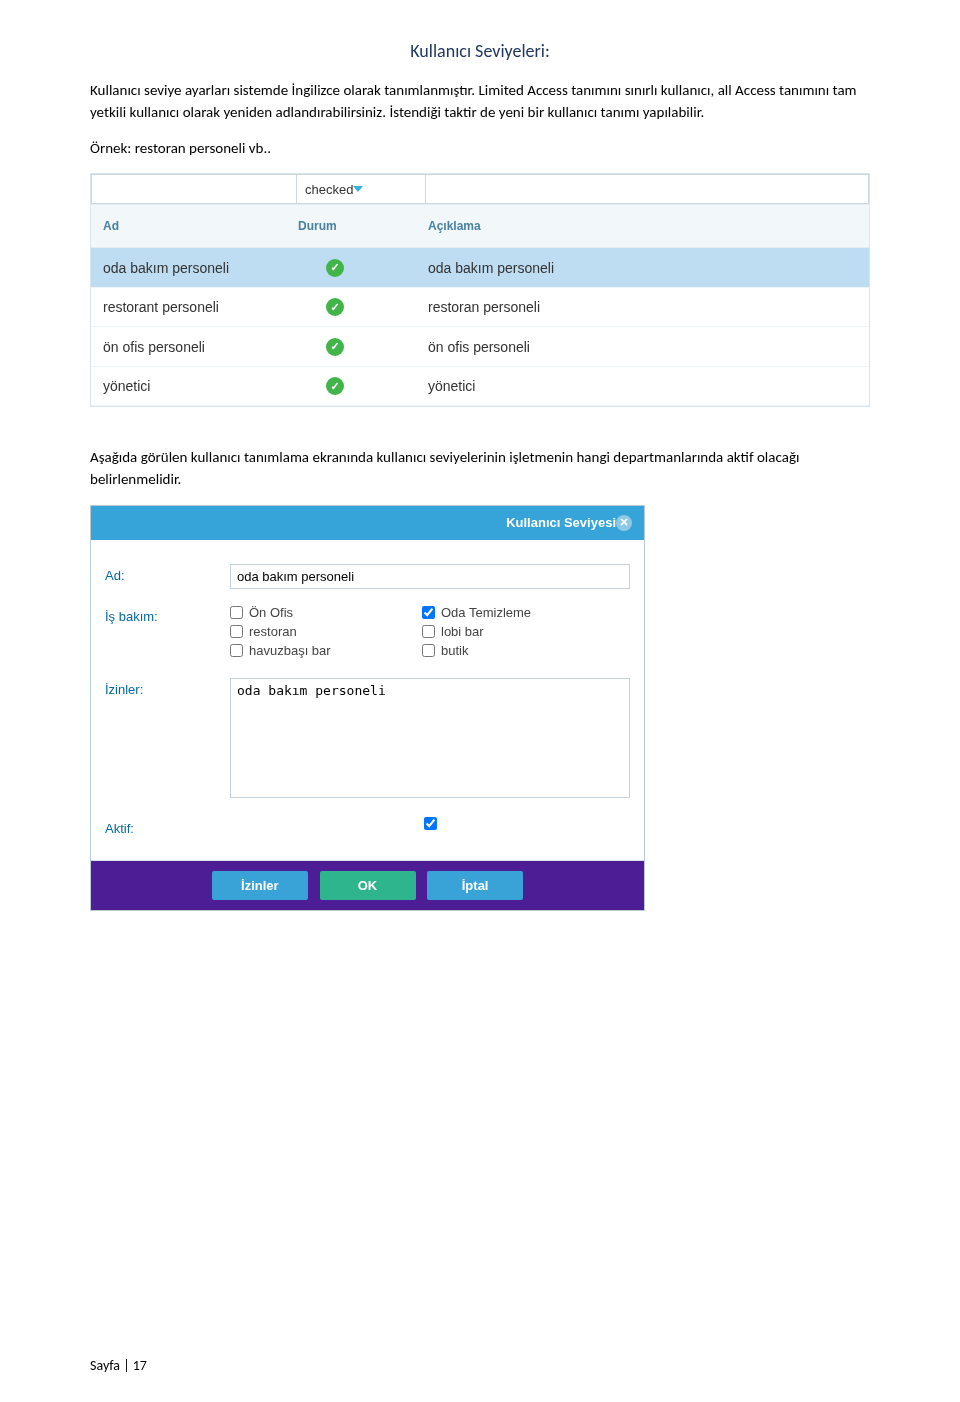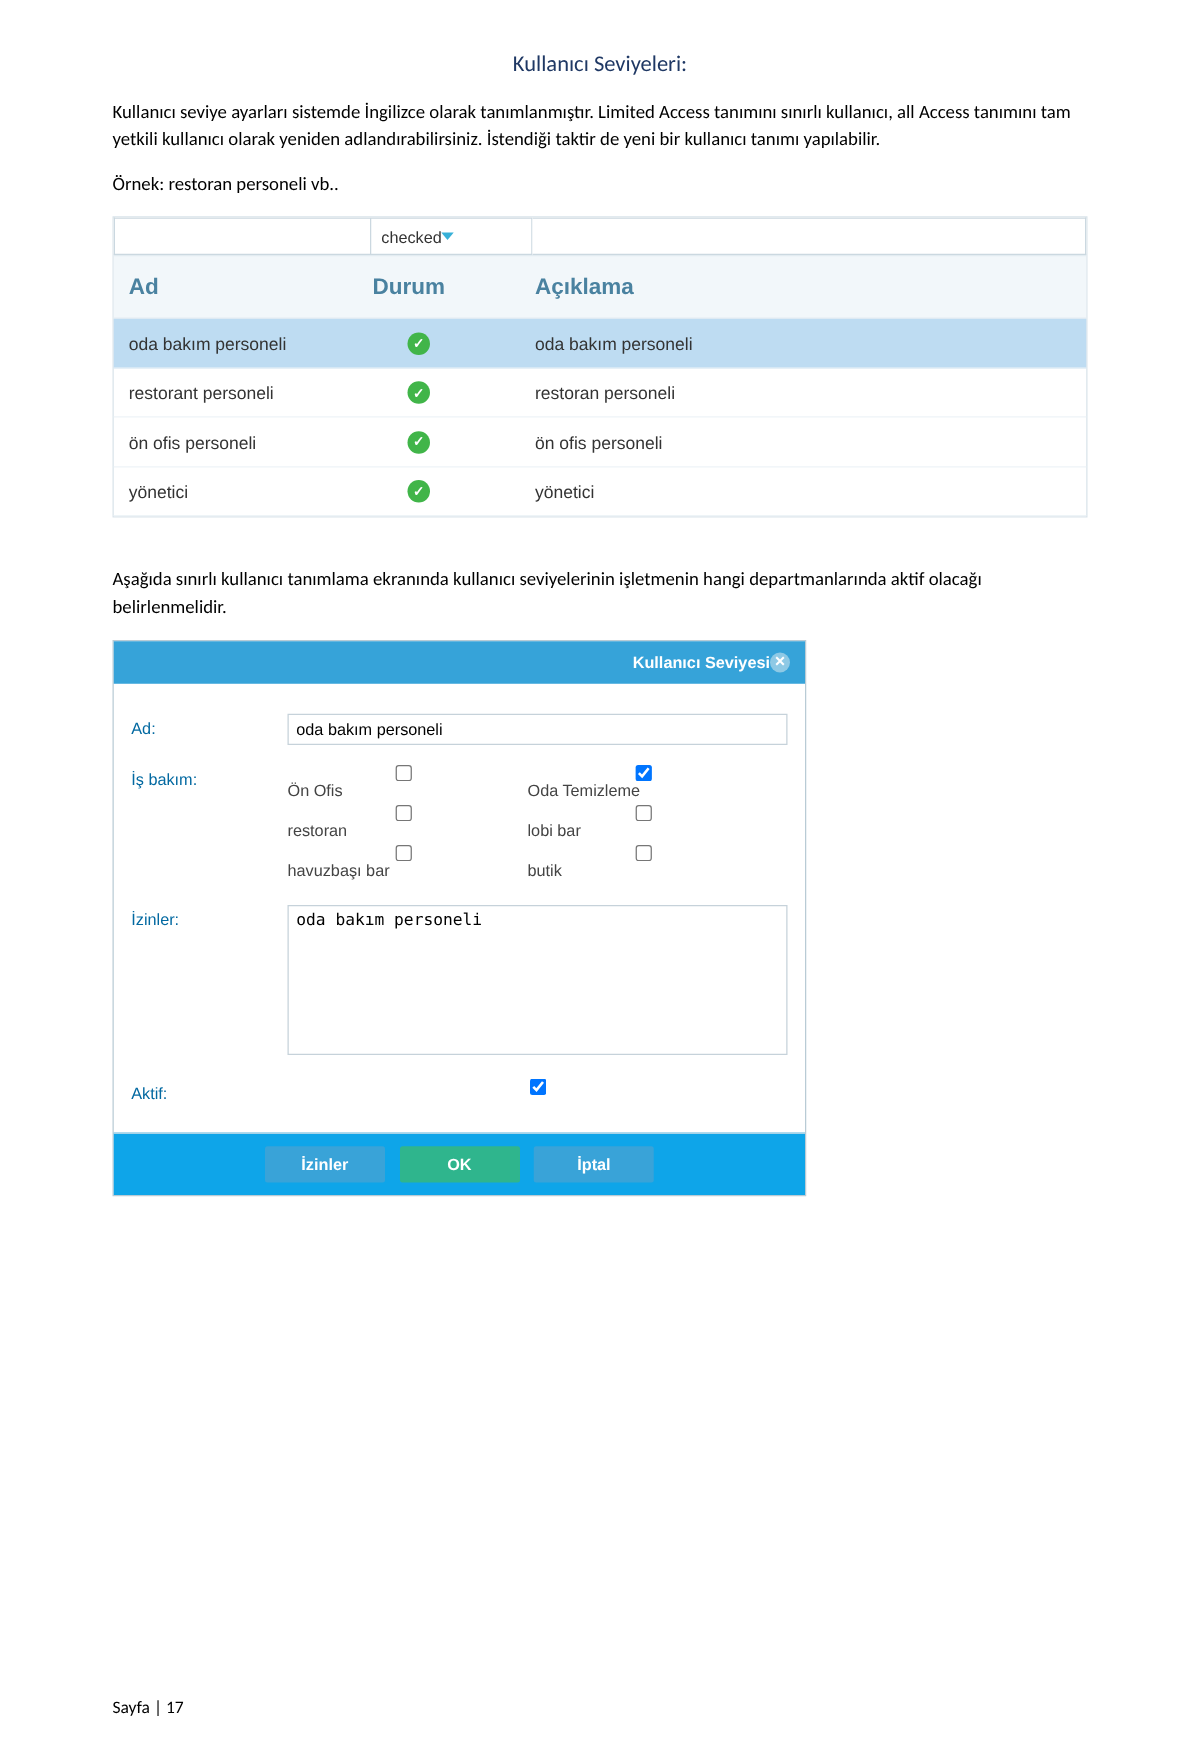--- a/index.html
+++ b/index.html
@@ -59,21 +59,21 @@
     border-right: 5px solid transparent;
     border-top: 6px solid #38b1d8;
   }
   .filter-row .f3 { flex: 1; border-left: none; }
   .thead-row {
     display: flex;
     background: #f2f7fa;
     border-top: 1px solid #e3ecf1;
     border-bottom: 1px solid #e3ecf1;
     padding: 14px 12px;
-    font-size: 18px;
+    font-size: 12px;
     color: #4a82a0;
     font-weight: bold;
   }
   .thead-row .c1, .tbody-row .c1 { width: 195px; }
   .thead-row .c2, .tbody-row .c2 { width: 130px; }
   .thead-row .c3, .tbody-row .c3 { flex: 1; }
   .tbody-row {
     display: flex;
     align-items: center;
     padding: 10px 12px;
@@ -120,35 +120,34 @@
   .text-input {
     width: 100%; height: 25px;
     border: 1px solid #c6d2da;
     padding: 0 6px; font-size: 13px;
   }
   .cbgrid {
     display: flex; flex-wrap: wrap;
   }
   .cbgrid label {
     width: 48%;
-    display: flex; 
+    display: flex; align-items: center;
     margin-bottom: 4px;
     color: #444;
-    flex-direction: column;
   }
   .cbgrid input { margin-right: 6px; }
   .textarea-input {
     width: 100%; height: 120px;
     border: 1px solid #c6d2da;
     padding: 4px 6px; font-size: 13px;
     resize: none;
   }
   .aktif-row .field { text-align: center; }
   .modal-footer {
-    background: #0ea5e9;
+    background: #4c1d95;
     border-top: 1px solid #d8e2e8;
     padding: 10px;
     text-align: center;
   }
   .mbtn {
     display: inline-block;
     min-width: 96px;
     padding: 7px 10px;
     color: #fff;
     border: none;
@@ -205,21 +204,21 @@
         <div class="c3">ön ofis personeli</div>
       </div>
       <div class="tbody-row">
         <div class="c1">yönetici</div>
         <div class="c2"><span class="status-icon">✓</span></div>
         <div class="c3">yönetici</div>
       </div>
     </div>
 </div>
 
-<p class="paragraph">Aşağıda sınırlı kullanıcı tanımlama ekranında kullanıcı seviyelerinin işletmenin hangi departmanlarında aktif olacağı belirlenmelidir.</p>
+<p class="paragraph">Aşağıda görülen kullanıcı tanımlama ekranında kullanıcı seviyelerinin işletmenin hangi departmanlarında aktif olacağı belirlenmelidir.</p>
 
 <div class="modal-wrap">
   <div class="modal-title">
     <span>Kullanıcı Seviyesi</span>
     <span class="close-icon">✕</span>
   </div>
   <div class="modal-body">
 
     <div class="form-row">
       <div class="label">Ad:</div>

